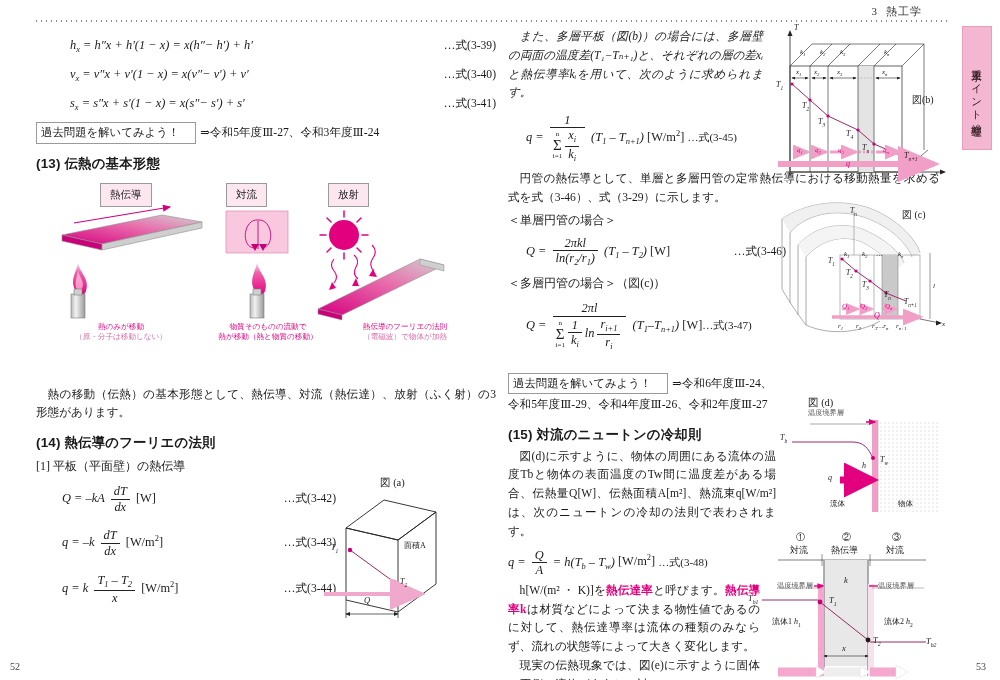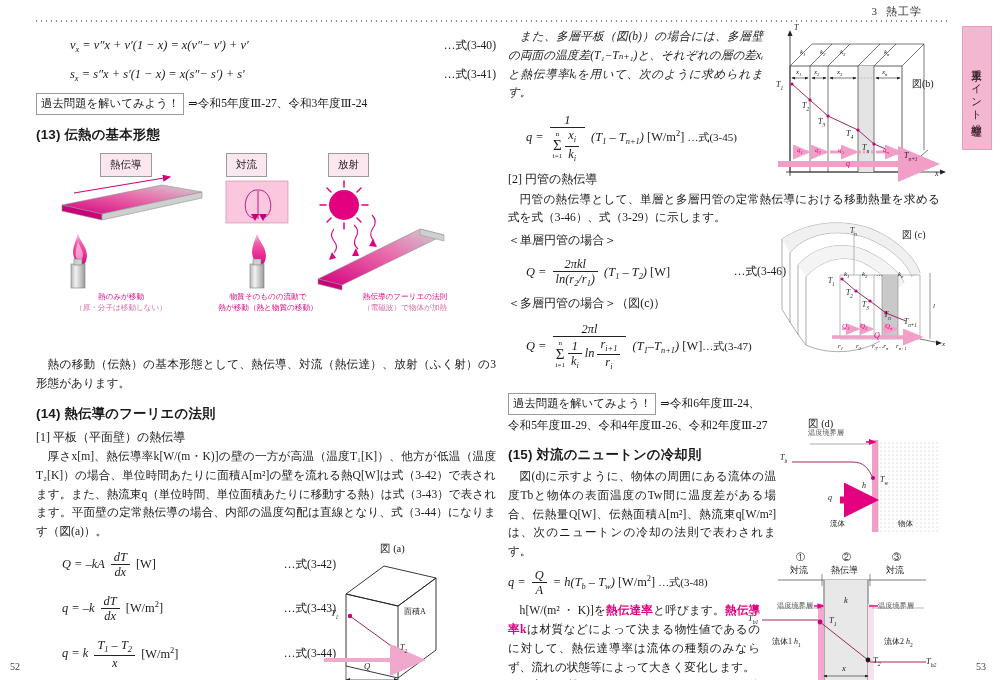--- a/index.html
+++ b/index.html
@@ -75,21 +75,21 @@
   }
   .h-sub {
     font-size: 12px;
     margin: 3px 0 1px 0;
   }
 
   
   .pastq { display: flex; align-items: baseline; gap: 4px; margin: 3px 0 2px 0; font-size: 11.6px; }
   .pastq-box {
     border: 1.4px solid #9a9a9a;
-    padding: 0px 4px 1px 4px;
+    padding: 0px 16px 1px 4px;
     font-size: 11.4px;
     white-space: nowrap;
     color: #1a1a1a;
   }
   .pastq-ref { white-space: nowrap; }
 
   
   .eqline {
     display: flex; align-items: center;
     margin: 7px 0 7px 0;
@@ -156,20 +156,24 @@
     <span class="chapnum">3</span><span>熱工学</span>
   </div>
   <div class="dotrule"></div>
 
   <div class="sidetab">
     <span>重要ポイント総整理</span>
   </div>
 
   <div class="col col-left">
 
+    <div class="eqline">
+      <span class="eqbody"><i>h</i><sub>x</sub> = <i>h″x</i> + <i>h′</i>(1 − <i>x</i>) = <i>x</i>(<i>h″</i>− <i>h′</i>) + <i>h′</i></span>
+      <span class="eqtag">…式(3-39)</span>
+    </div>
     <div class="eqline">
       <span class="eqbody"><i>v</i><sub>x</sub> = <i>v″x</i> + <i>v′</i>(1 − <i>x</i>) = <i>x</i>(<i>v″</i>− <i>v′</i>) + <i>v′</i></span>
       <span class="eqtag">…式(3-40)</span>
     </div>
     <div class="eqline">
       <span class="eqbody"><i>s</i><sub>x</sub> = <i>s″x</i> + <i>s′</i>(1 − <i>x</i>) = <i>x</i>(<i>s″</i>− <i>s′</i>) + <i>s′</i></span>
       <span class="eqtag">…式(3-41)</span>
     </div>
 
     <div class="pastq">
@@ -273,21 +277,20 @@
       <div class="icap" style="left:300px; top:143px; width:150px;">
         <span>熱伝導のフーリエの法則</span><br>
         <span class="paren">（電磁波）で物体が加熱</span>
       </div>
     </div>
 
     <p class="body" style="margin-top:22px;">熱の移動（伝熱）の基本形態として、熱伝導、対流（熱伝達）、放射（ふく射）の3形態があります。</p>
 
     <div class="h-num">(14) 熱伝導のフーリエの法則</div>
     <div class="h-sub">[1] 平板（平面壁）の熱伝導</div>
-    <p class="body">厚さx[m]、熱伝導率k[W/(m・K)]の壁の一方が高温（温度T₁[K]）、他方が低温（温度T₂[K]）の場合、単位時間あたりに面積A[m²]の壁を流れる熱Q[W]は式（3-42）で表されます。また、熱流束q（単位時間、単位面積あたりに移動する熱）は式（3-43）で表されます。平面壁の定常熱伝導の場合、内部の温度勾配は直線となり、式（3-44）になります（図(a)）。</p>
 
     <div style="position:relative; height:150px; margin-top:8px;">
 
       <div class="eqline" style="width:300px; margin:4px 0 14px 0;">
         <span class="eqbody" style="margin-left:26px;">
           <i>Q</i> = –<i>kA</i>
           <span class="frac">
               <span class="num"><i>dT</i></span>
               <span class="den"><i>dx</i></span>
             </span>
@@ -459,25 +462,24 @@
         <div class="tinylab" style="left:32px; top:76px; font-size:8px;"><i>T</i><sub>2</sub></div>
         <div class="tinylab" style="left:48px; top:92px; font-size:8px;"><i>T</i><sub>3</sub></div>
         <div class="tinylab" style="left:76px; top:104px; font-size:8px;"><i>T</i><sub>4</sub></div>
         <div class="tinylab" style="left:92px; top:118px; font-size:8px;"><i>T</i><sub>n</sub></div>
         <div class="tinylab" style="left:134px; top:126px; font-size:8px;"><i>T</i><sub>n+1</sub></div>
         <div class="pinklab" style="left:27px; top:121px;"><i>q</i><sub>1</sub></div>
         <div class="pinklab" style="left:45px; top:121px;"><i>q</i><sub>2</sub></div>
         <div class="pinklab" style="left:68px; top:121px;"><i>q</i><sub>3</sub></div>
         <div class="pinklab" style="left:113px; top:121px;"><i>q</i><sub>n</sub></div>
         <div class="pinklab" style="left:76px; top:134px; font-size:8px;"><i>q</i></div>
-        <div class="flabel" style="left:142px; top:52px; font-size:10px;">図(b)</div>
-      </div>
-    </div>
-
-    <div class="h-sub" style="margin-top:2px;">[2] 円管の熱伝導</div>
+        <div class="flabel" style="left:142px; top:68px; font-size:10px;">図(b)</div>
+      </div>
+    </div>
+
     <p class="body">円管の熱伝導として、単層と多層円管の定常熱伝導における移動熱量を求める式を式（3-46）、式（3-29）に示します。</p>
 
     <div style="position:relative; height:160px;">
       <div class="h-sub" style="margin:3px 0 0 0; width:260px;">＜単層円管の場合＞</div>
 
       <div class="eqline" style="width:278px; margin:6px 0 4px 0;">
         <span class="eqbody" style="margin-left:18px;">
           <i>Q</i> =
           <span class="frac">
               <span class="num">2π<i>kl</i></span>

